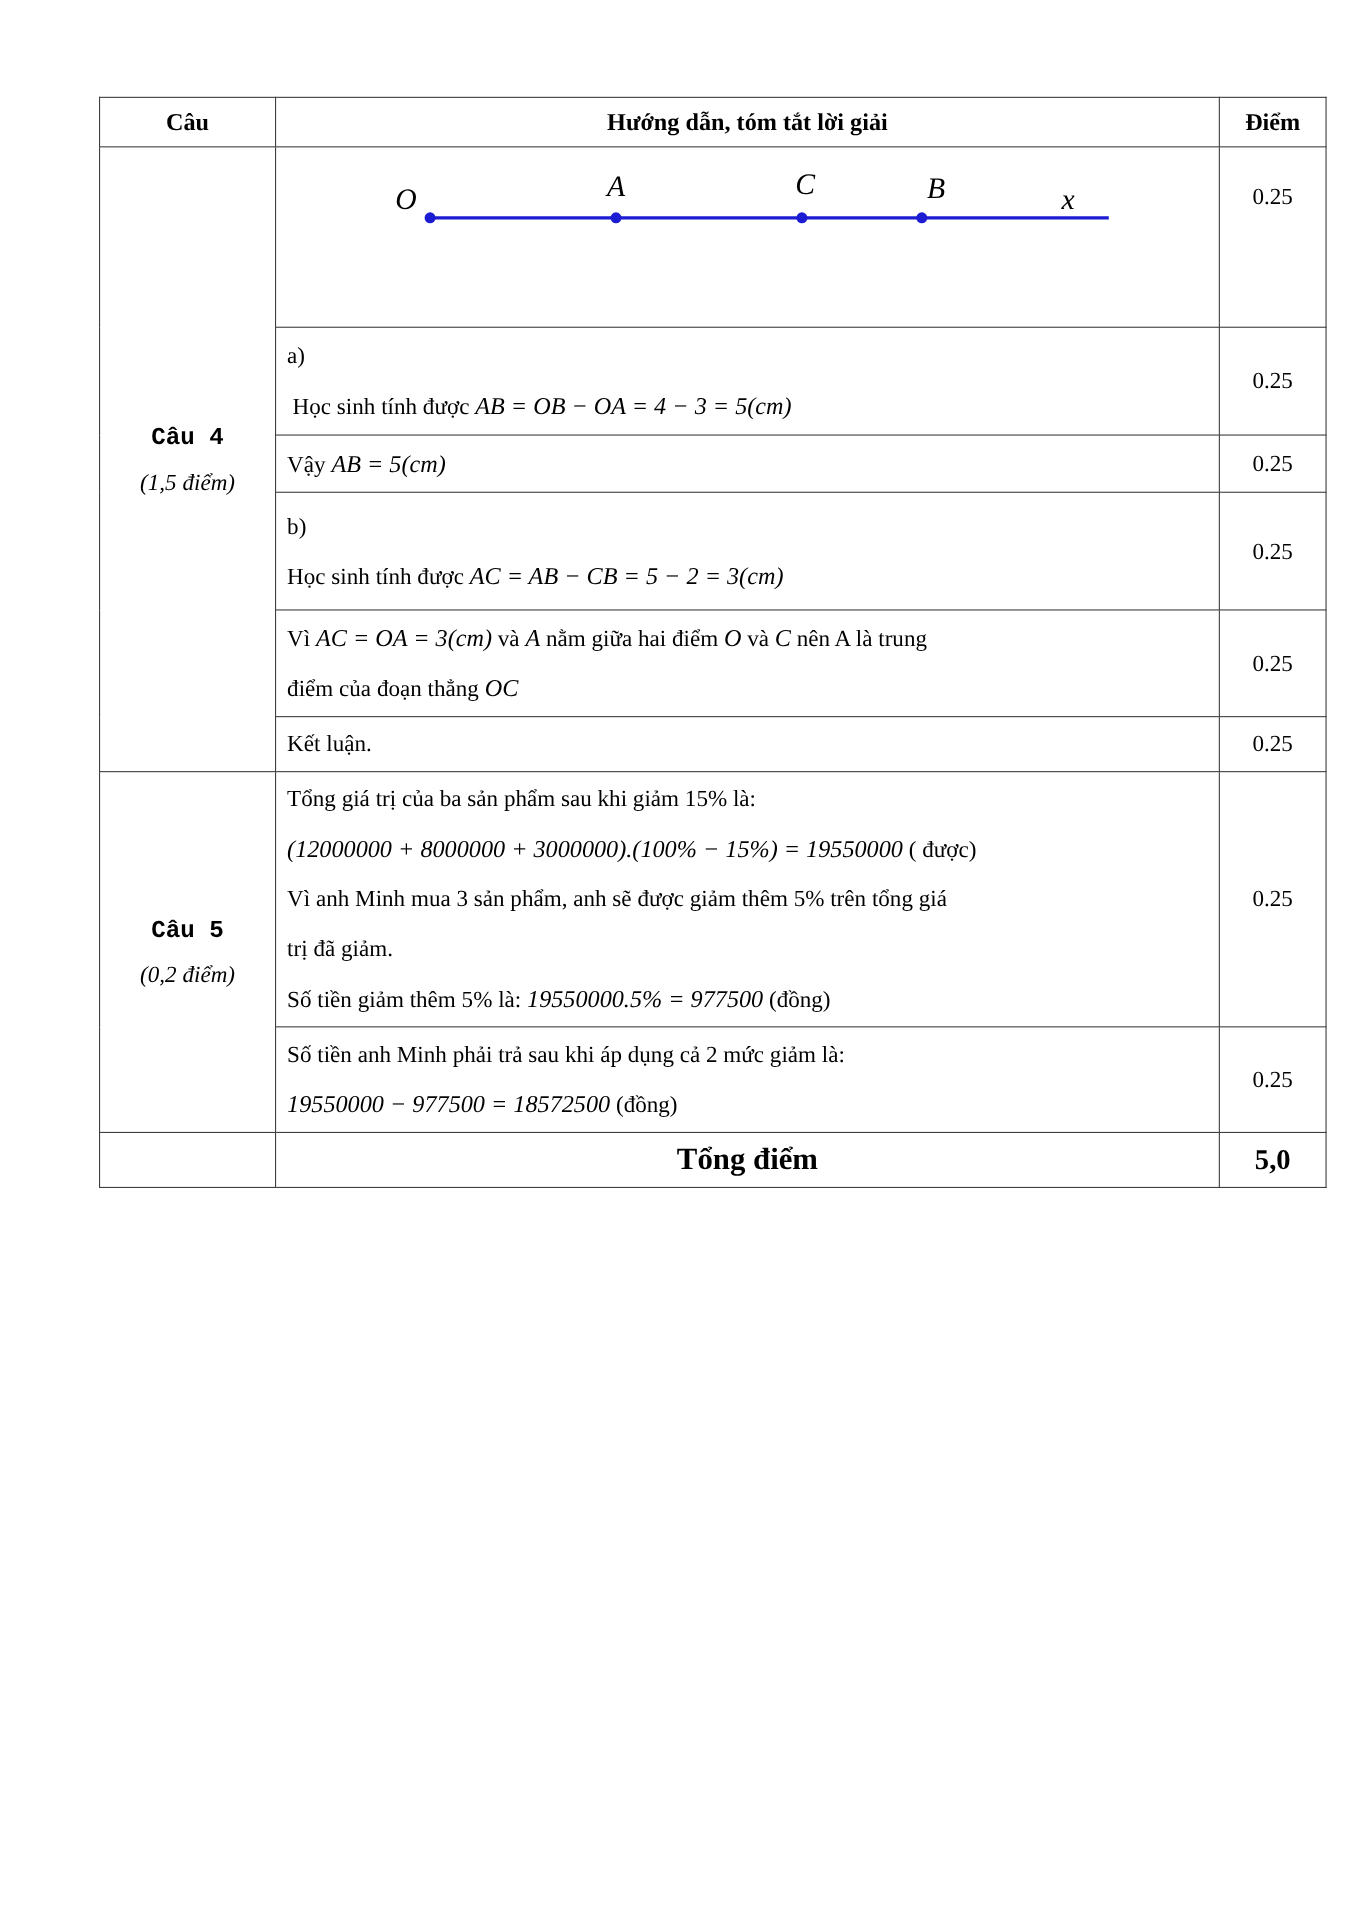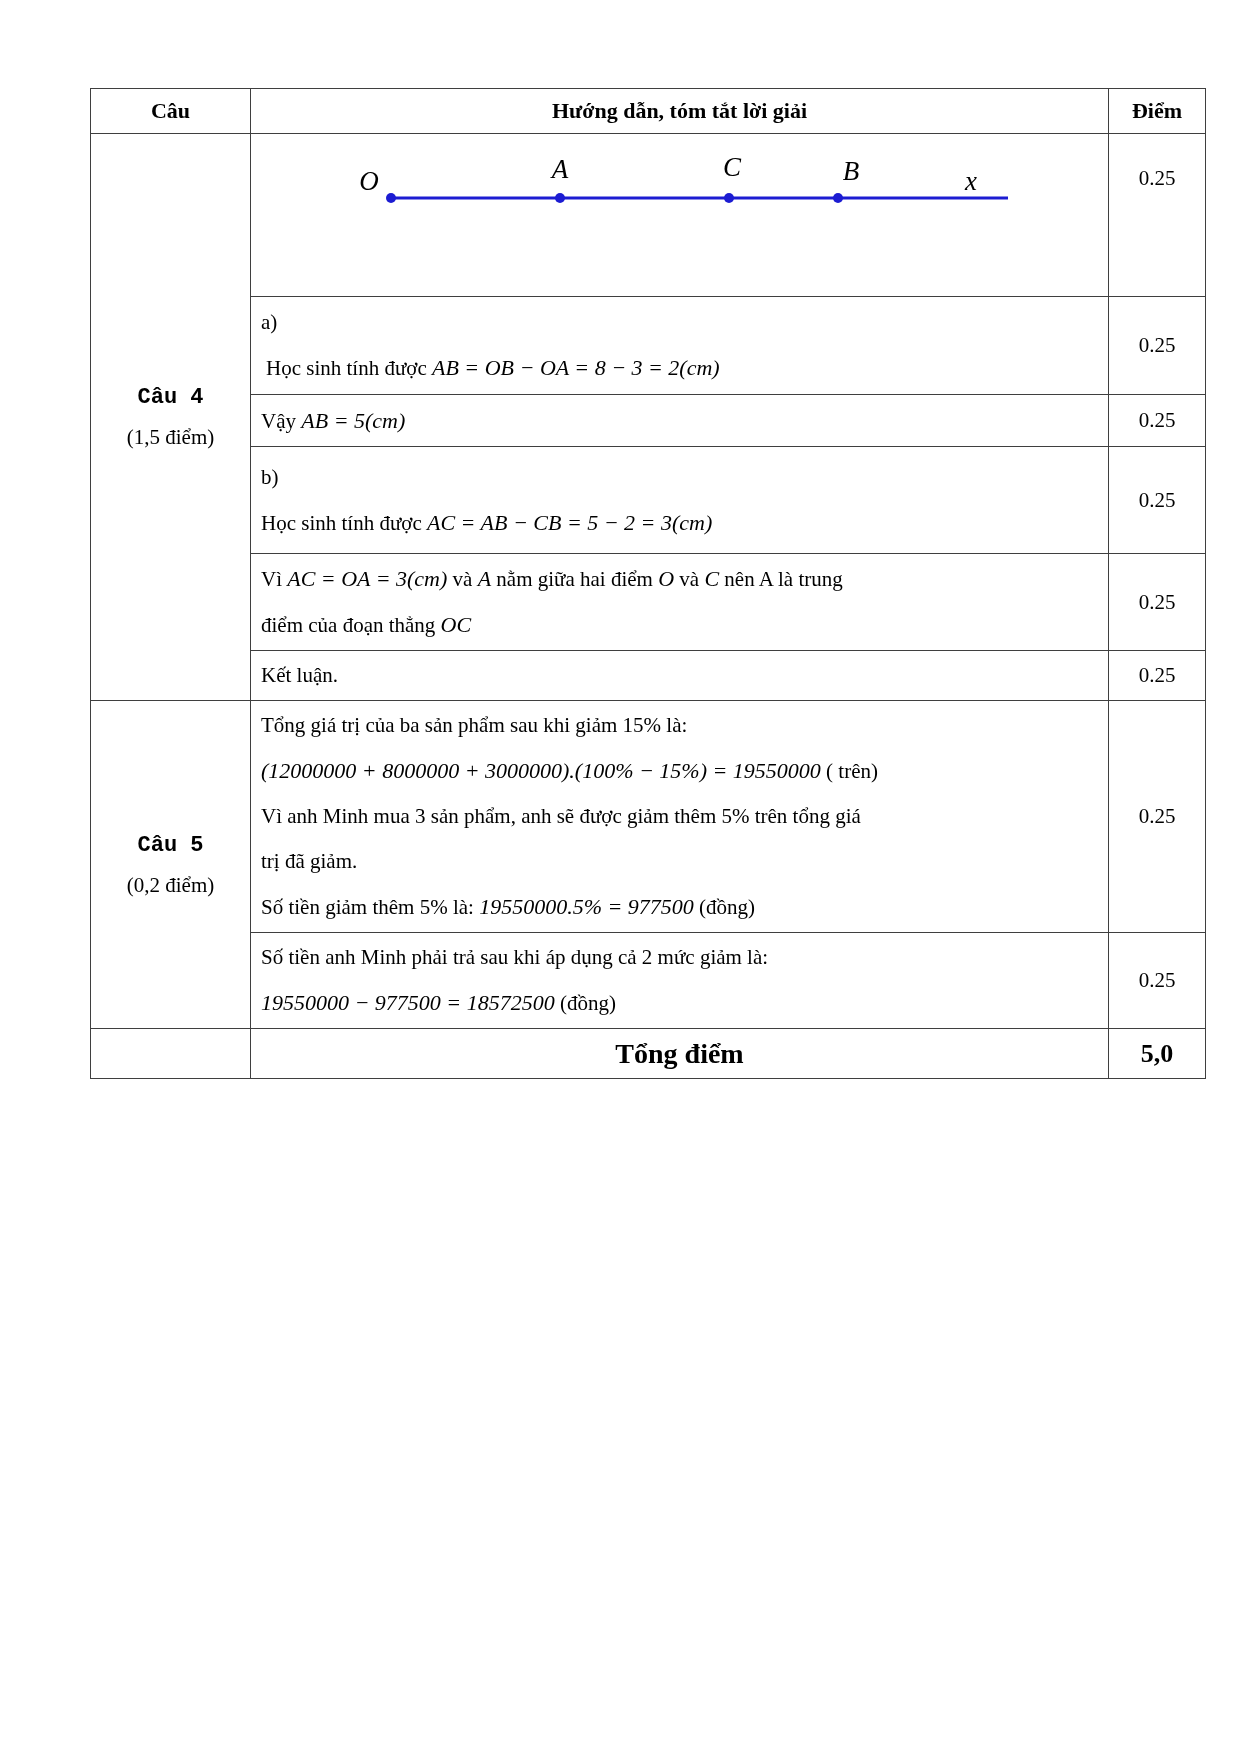--- a/index.html
+++ b/index.html
@@ -31,21 +31,21 @@
     text-align:center;
     vertical-align:middle;
     padding:0 4px;
   }
   td.qcell {
     text-align:center;
     vertical-align:middle;
     padding:0 4px;
   }
   .qtitle { font-weight:bold; font-size:22px; line-height:40px;font-family:Liberation Mono, monospace; }
-  .qsub   { font-size:21px; line-height:38px; }
+  .qsub   { font-style:italic; font-size:21px; line-height:38px; }
   td.sol {
     font-size:21px;
     line-height:45px;
     padding:2px 10px;
     vertical-align:middle;
   }
   td.sol .line { white-space:nowrap; }
   .math {
     font-style:italic;
     font-size:22px;
@@ -118,21 +118,21 @@
         </svg>
       </td>
       <td class="score score-top">0.25</td>
     </tr>
 
     <tr style="height:98px">
       <td class="sol">
         <div class="line">a)</div>
         <div class="line indent">
           <span>Học sinh tính được</span>
-          <span class="math">AB = OB − OA = 8 − 3 = 2(cm)</span>
+          <span class="math">AB = OB − OA = 4 − 3 = 5(cm)</span>
         </div>
       </td>
       <td class="score">0.25</td>
     </tr>
 
     <tr style="height:52px">
       <td class="sol">
         <span>Vậy</span>
         <span class="math">AB = 5(cm)</span>
       </td>
@@ -178,21 +178,21 @@
 
     <tr style="height:223px">
       <td class="qcell" rowspan="2">
         <div class="qtitle">Câu 5</div>
         <div class="qsub">(0,2 điểm)</div>
       </td>
       <td class="sol">
         <div class="line">Tổng giá trị của ba sản phẩm sau khi giảm 15% là:</div>
         <div class="line">
           <span class="math">(12000000 + 8000000 + 3000000).(100% − 15%) = 19550000</span>
-          <span>( trên)</span>
+          <span>( được)</span>
         </div>
         <div class="line">Vì anh Minh mua 3 sản phẩm, anh sẽ được giảm thêm 5% trên tổng giá</div>
         <div class="line">trị đã giảm.</div>
         <div class="line">
           <span>Số tiền giảm thêm 5% là:</span>
           <span class="math">19550000.5% = 977500</span>
           <span>(đồng)</span>
         </div>
       </td>
       <td class="score">0.25</td>

